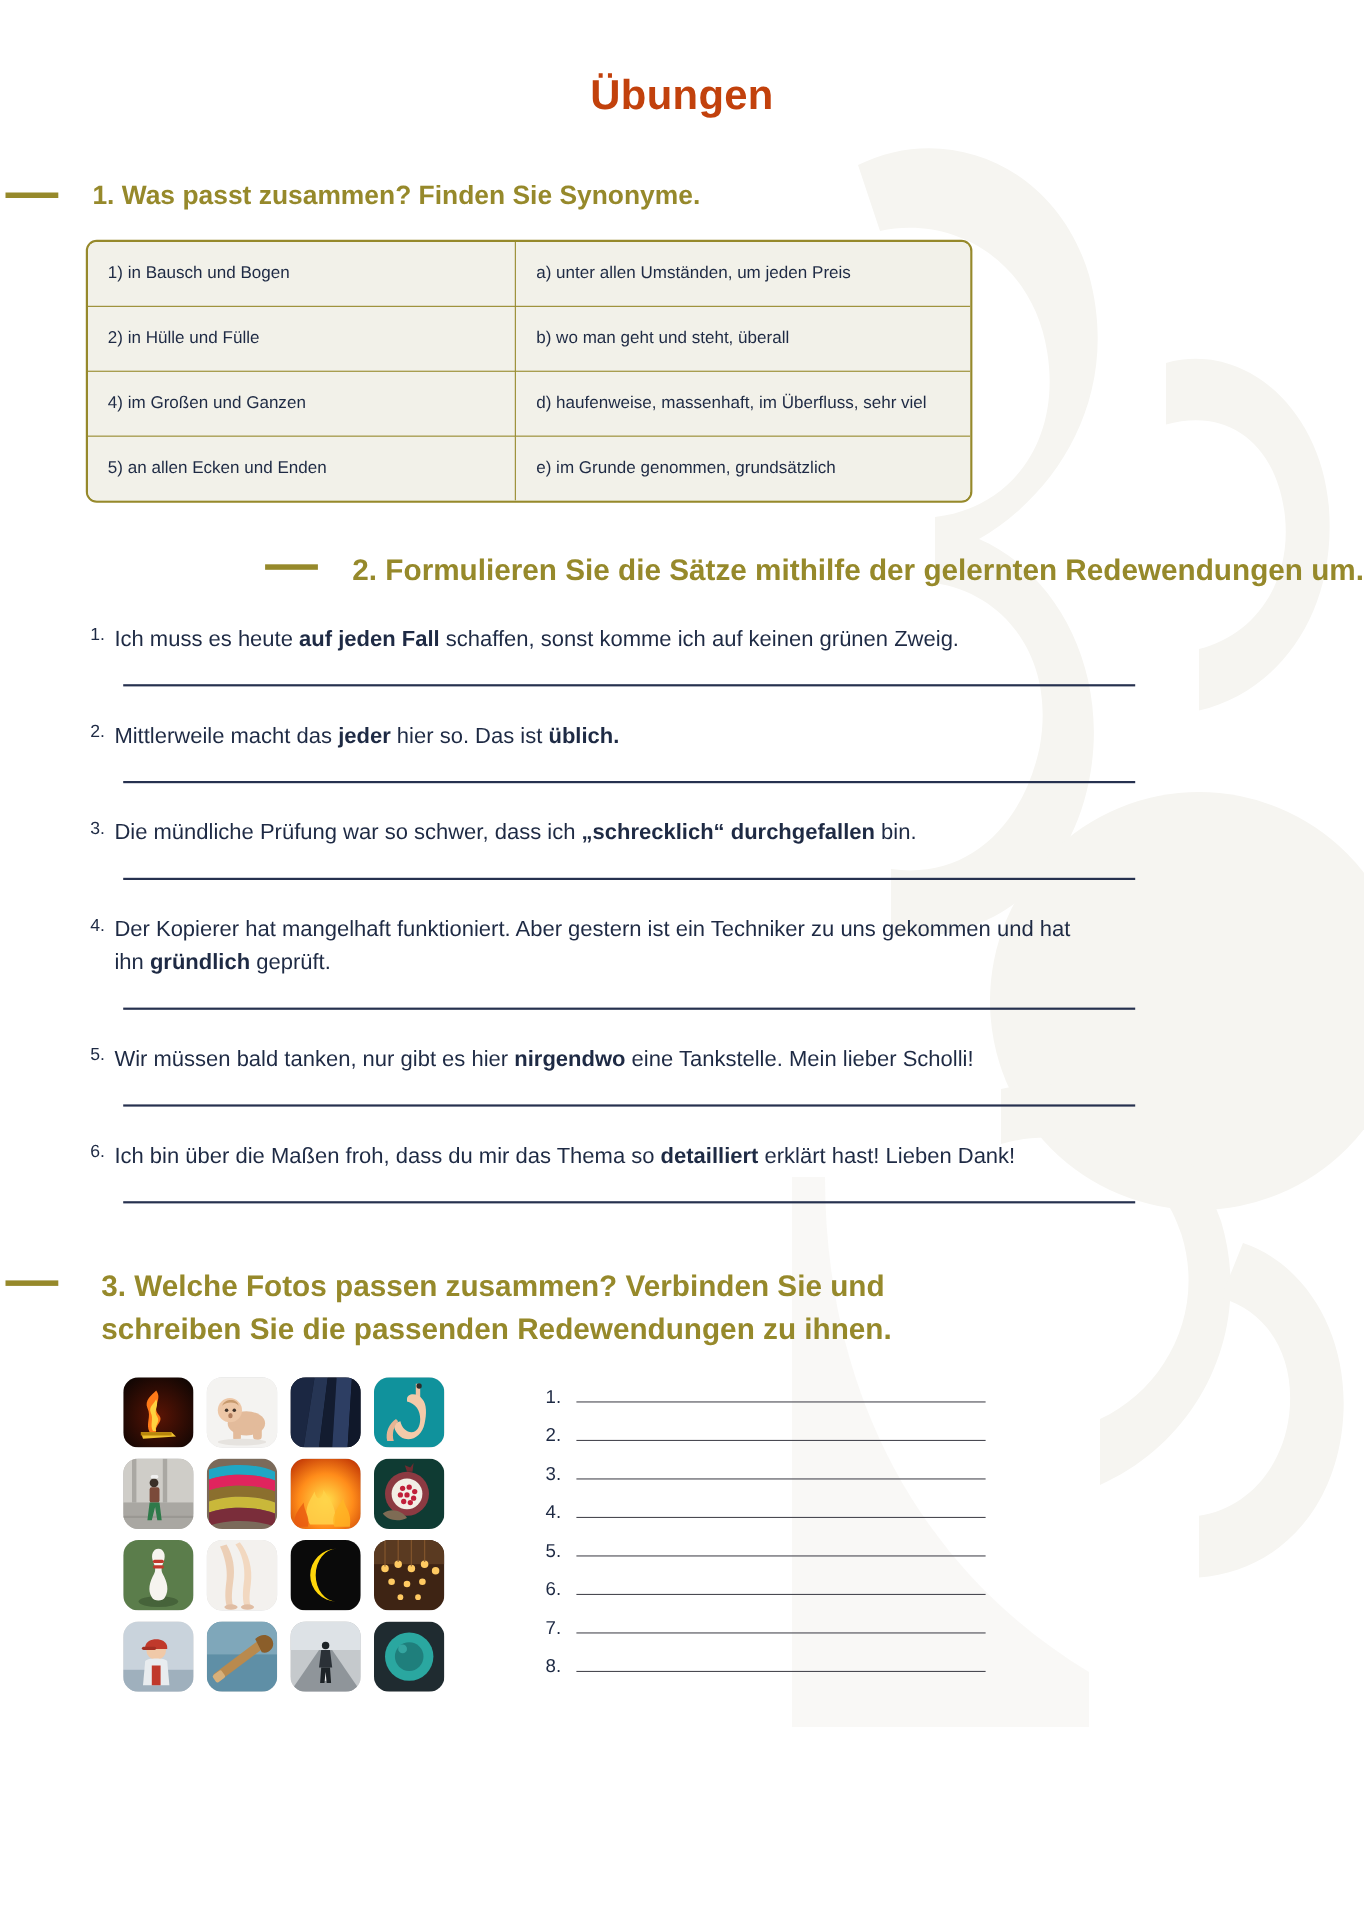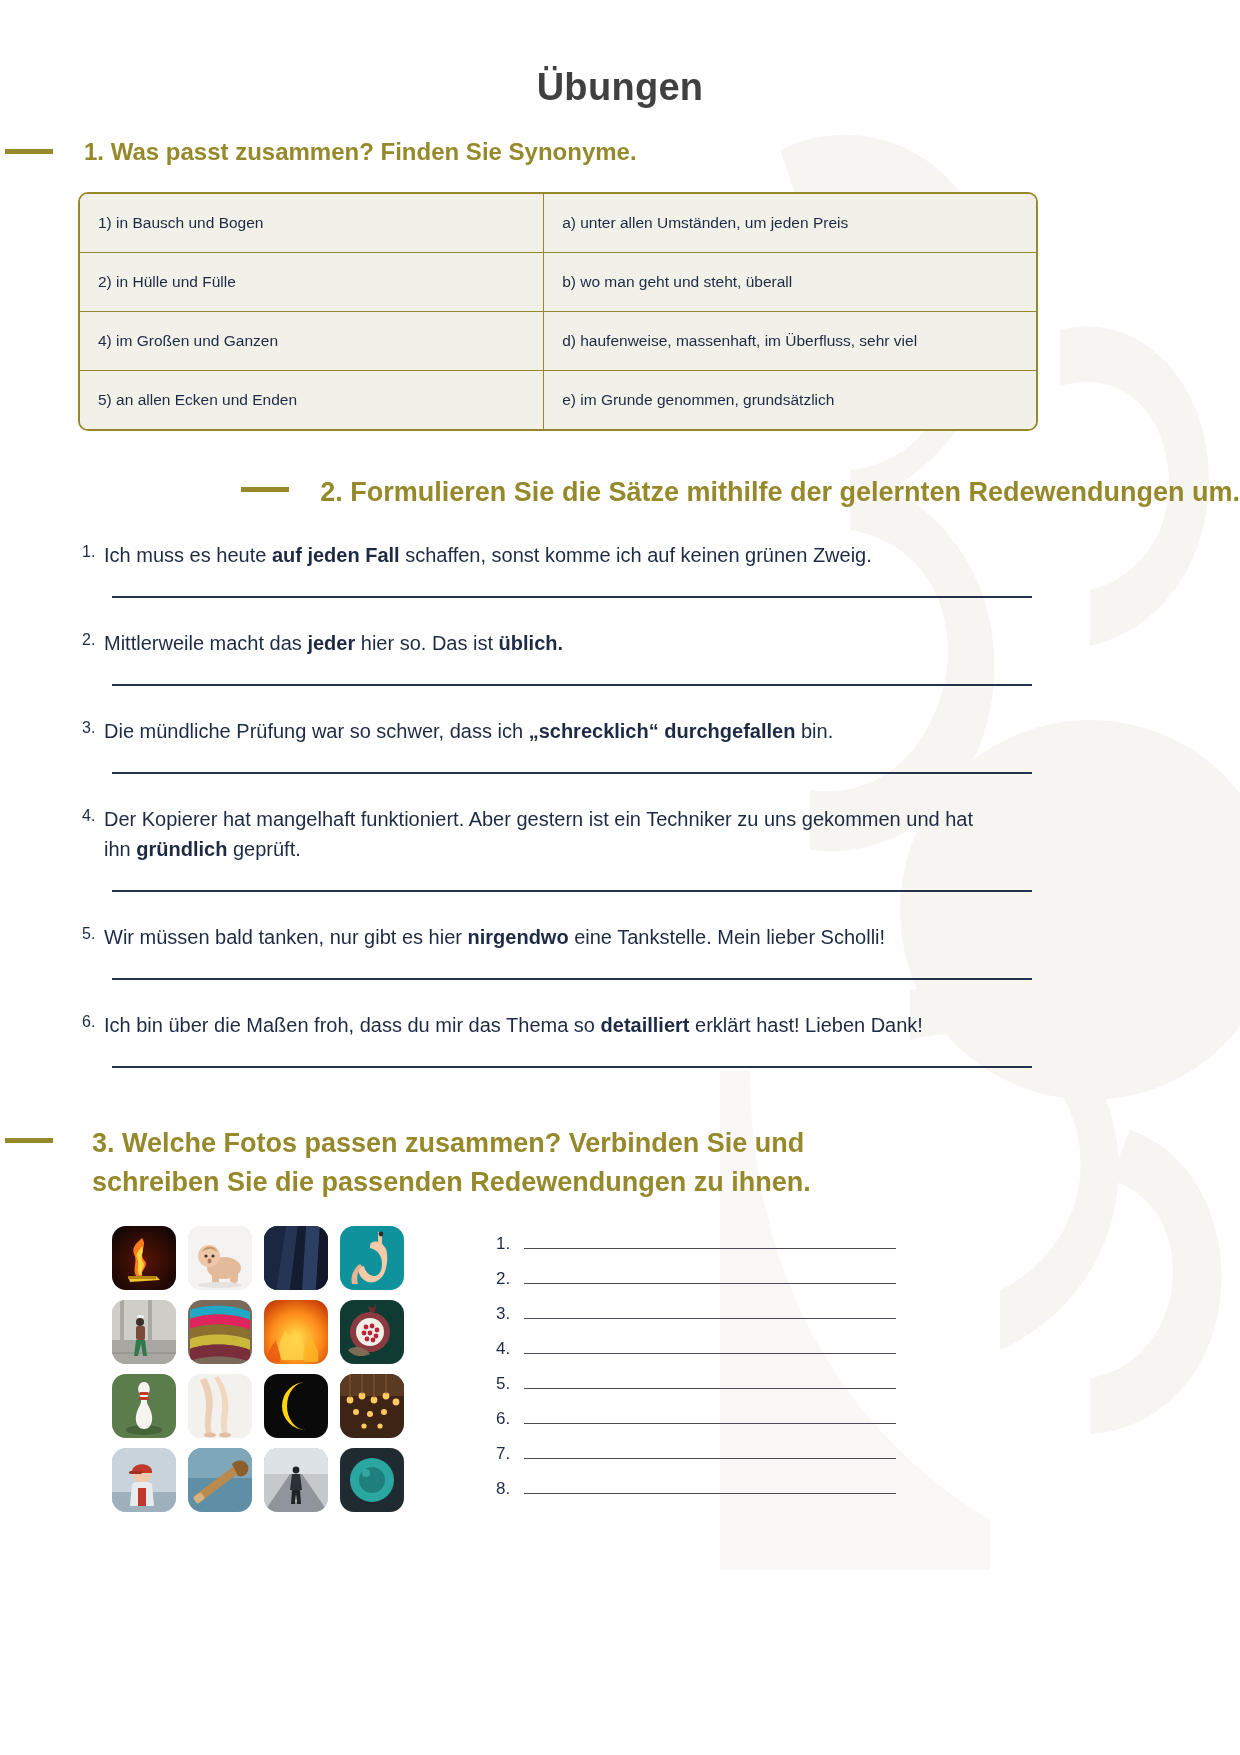--- a/index.html
+++ b/index.html
@@ -24,21 +24,21 @@
     pointer-events: none;
     z-index: 0;
   }
   .watermark svg { width: 100%; height: 100%; display: block; }
 
   .page { position: relative; z-index: 2; width: 1240px; height: 1755px; }
 
   
   .doc-title {
     text-align: center;
-    color: #404040;
+    color: #c2410c;
     font-size: 38px;
     font-weight: bold;
     letter-spacing: 0.3px;
     margin: 0;
     padding-top: 66px;
   }
 
   
   .section-head {
     display: flex;
@@ -56,28 +56,28 @@
   }
   .head-text {
     color: #96892b;
     font-weight: bold;
     font-size: 24px;
     line-height: 1.45;
   }
   .head-text.big { font-size: 27px; }
   .head-text.s3 { font-size: 27px; padding-left: 8px; }
 
-  #section1-head { margin-top: 26px; }
+  #section1-head { margin-top: 52px; }
   #section2-head { margin-top: 42px; justify-content: flex-end; }
   #section3-head { }
 
   
   .tbl-wrap {
     margin: 22px 0 0 78px;
-    width: 960px;
+    width: 806px;
     border: 2px solid #96892b;
     border-radius: 10px;
     overflow: hidden;
     background: #f2f1e9;
   }
   table.match {
     width: 100%;
     border-collapse: collapse;
     background: #f2f1e9;
   }

